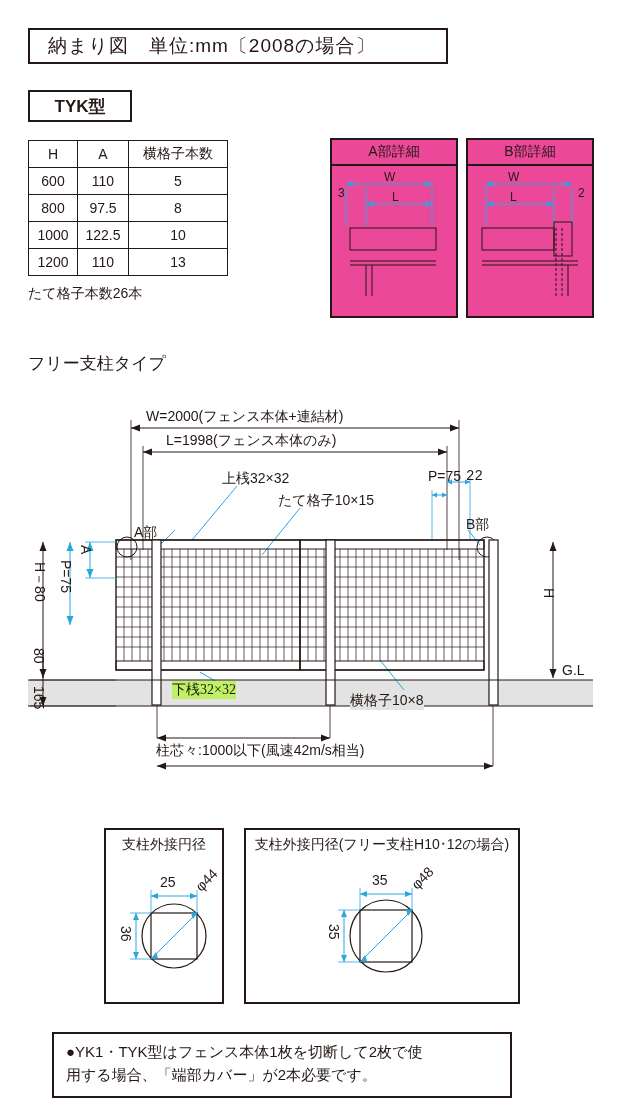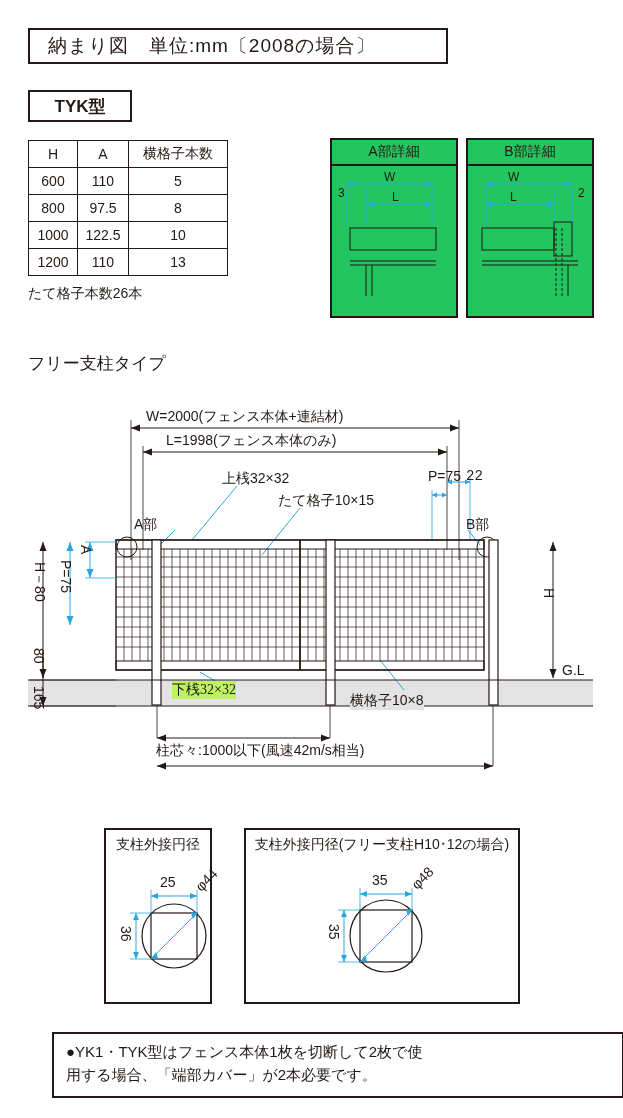--- a/index.html
+++ b/index.html
@@ -73,21 +73,21 @@
     font-size: 14px;
   }
   
   .detail-box {
     position: absolute;
     top: 138px;
     width: 128px;
     height: 180px;
     border: 2px solid #231815;
     box-sizing: border-box;
-    background: #22c55e;
+    background: #ec4899;
   }
   #detail-a { left: 330px; }
   #detail-b { left: 466px; }
   .detail-head {
     position: absolute;
     left: 0; top: 0;
     width: 100%;
     height: 26px;
     border-bottom: 2px solid #231815;
     box-sizing: border-box;
@@ -130,35 +130,35 @@
     background: #e3e3e3;
   }
   
   .circ-box {
     position: absolute;
     top: 828px;
     border: 2px solid #231815;
     box-sizing: border-box;
     background: #fff;
   }
-  #circ-left { left: 104px; width: 108px; height: 176px; }
+  #circ-left { left: 104px; width: 120px; height: 176px; }
   #circ-right { left: 244px; width: 276px; height: 176px; }
   .circ-head {
     position: absolute;
     top: 6px;
     width: 100%;
     text-align: center;
     font-size: 14px;
   }
   
   .footer-note {
     position: absolute;
     left: 52px;
     top: 1032px;
-    width: 572px;
+    width: 460px;
     height: 66px;
     border: 2px solid #231815;
     box-sizing: border-box;
     padding: 7px 28px 0 12px;
     font-size: 15px;
     line-height: 1.5;
   }
   svg { display: block; }
 </style>
 </head>
@@ -405,21 +405,21 @@
       <polygon points="493,376 484,372.5 484,379.5" fill="#231815"></polygon>
       <line x1="493" y1="316" x2="493" y2="376" stroke="#231815" stroke-width="0.8"></line>
     </svg>
 
     <div class="lbl" style="left:146px; top:18px;">W=2000(フェンス本体+連結材)</div>
     <div class="lbl" style="left:166px; top:42px;">L=1998(フェンス本体のみ)</div>
     <div class="lbl" style="left:222px; top:80px;">上桟32×32</div>
     <div class="lbl" style="left:278px; top:102px;">たて格子10×15</div>
     <div class="lbl" style="left:428px; top:78px;">P=75</div>
     <div class="lbl" style="left:466px; top:78px;font-family:Liberation Mono, monospace;">22</div>
-    <div class="lbl" style="left:134px; top:126px;">A部</div>
+    <div class="lbl" style="left:134px; top:134px;">A部</div>
     <div class="lbl" style="left:466px; top:126px;">B部</div>
 
     <div class="lbl vert" style="left:78px; top:155px;">A</div>
     <div class="lbl vert" style="left:58px; top:170px;">P=75</div>
     <div class="lbl vert" style="left:31px; top:172px;">H－80</div>
     <div class="lbl vert" style="left:31px; top:258px;">80</div>
     <div class="lbl vert" style="left:31px; top:296px;">165</div>
     <div class="lbl vert" style="left:541px; top:198px;">H</div>
     <div class="lbl" style="left:562px; top:272px;">G.L</div>
 

